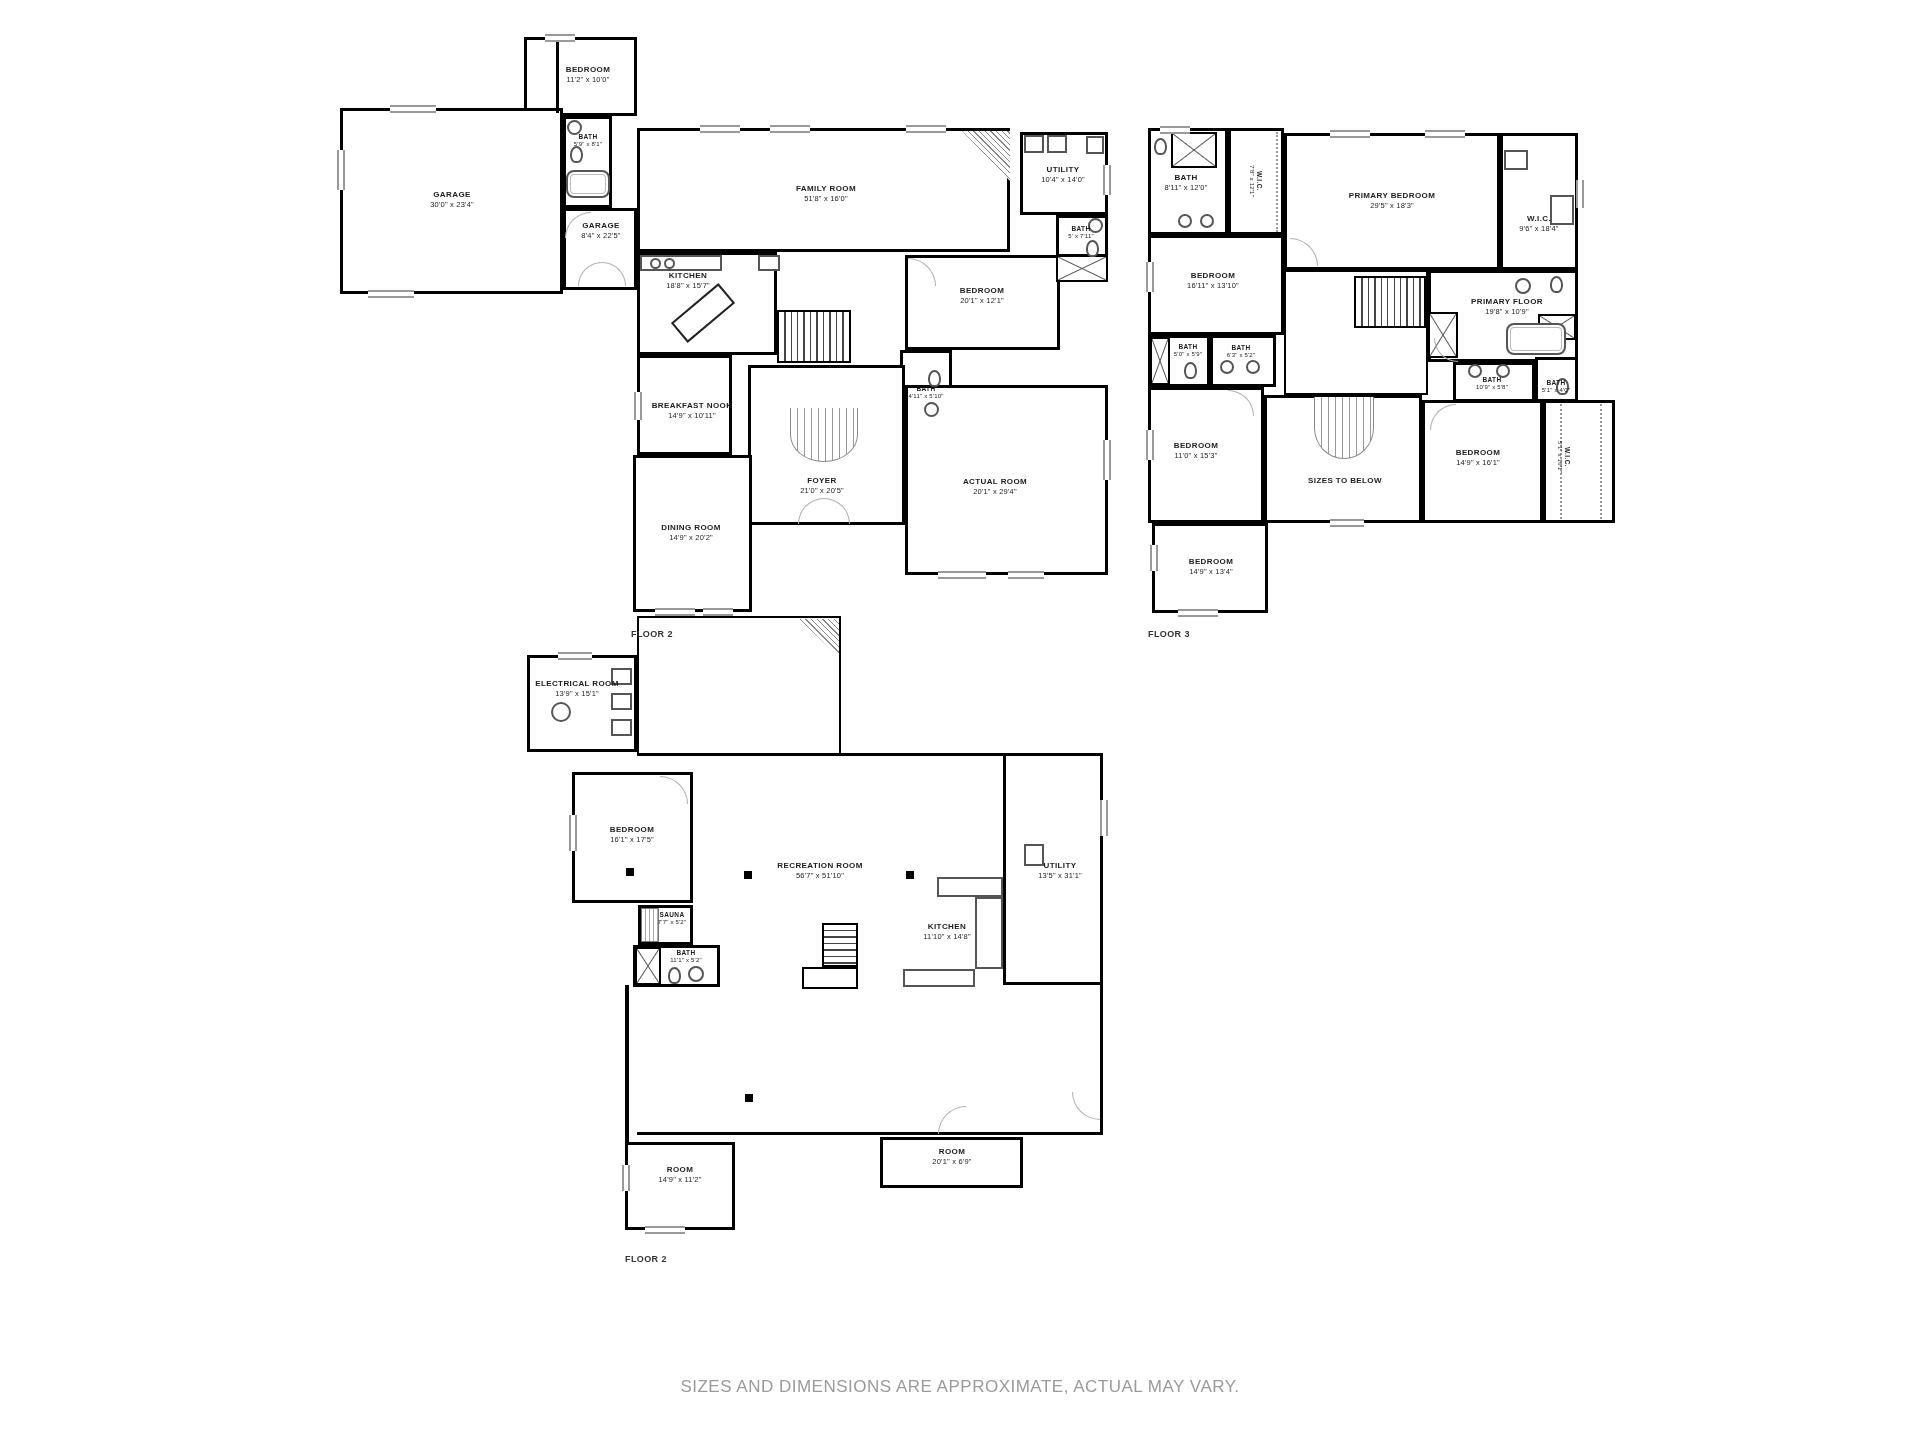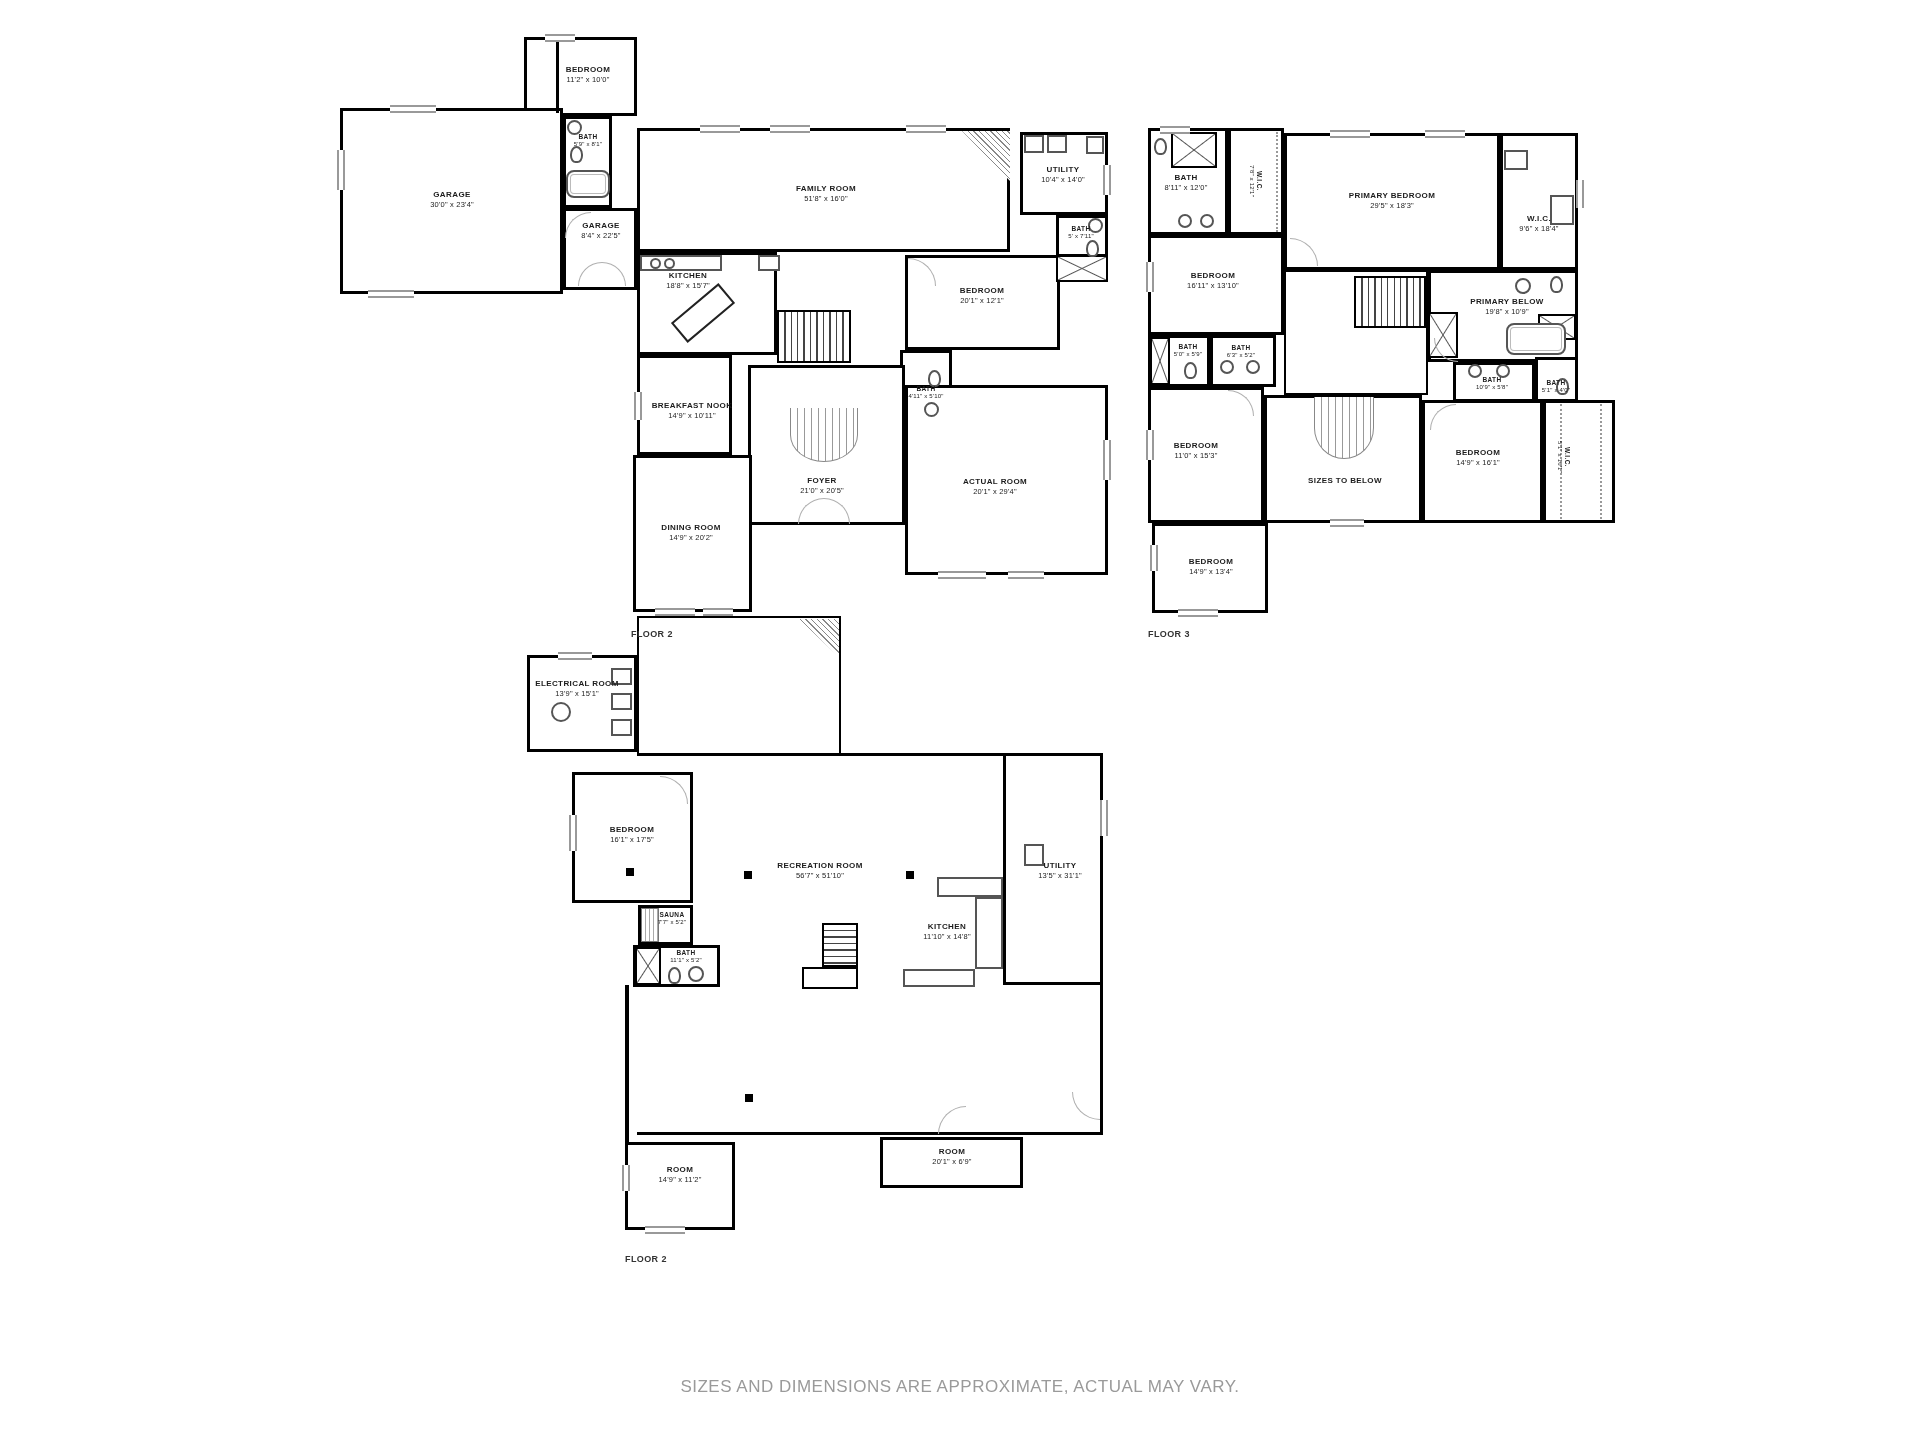--- a/index.html
+++ b/index.html
@@ -240,21 +240,21 @@
       </div>
     <div class="rlabel sm" style="left:1188px;top:350px">
       <div class="rname">BATH</div>
         <div class="rdims">5'0" x 5'9"</div>
       </div>
     <div class="rlabel sm" style="left:1241px;top:351px">
       <div class="rname">BATH</div>
         <div class="rdims">6'3" x 5'2"</div>
       </div>
     <div class="rlabel" style="left:1507px;top:306px">
-      <div class="rname">PRIMARY BELOW</div>
+      <div class="rname">PRIMARY FLOOR</div>
         <div class="rdims">19'8" x 10'9"</div>
       </div>
     <div class="rlabel sm" style="left:1492px;top:383px">
       <div class="rname">BATH</div>
         <div class="rdims">10'9" x 5'8"</div>
       </div>
     <div class="rlabel sm" style="left:1556px;top:386px">
       <div class="rname">BATH</div>
         <div class="rdims">5'1" x 4'0"</div>
       </div>

